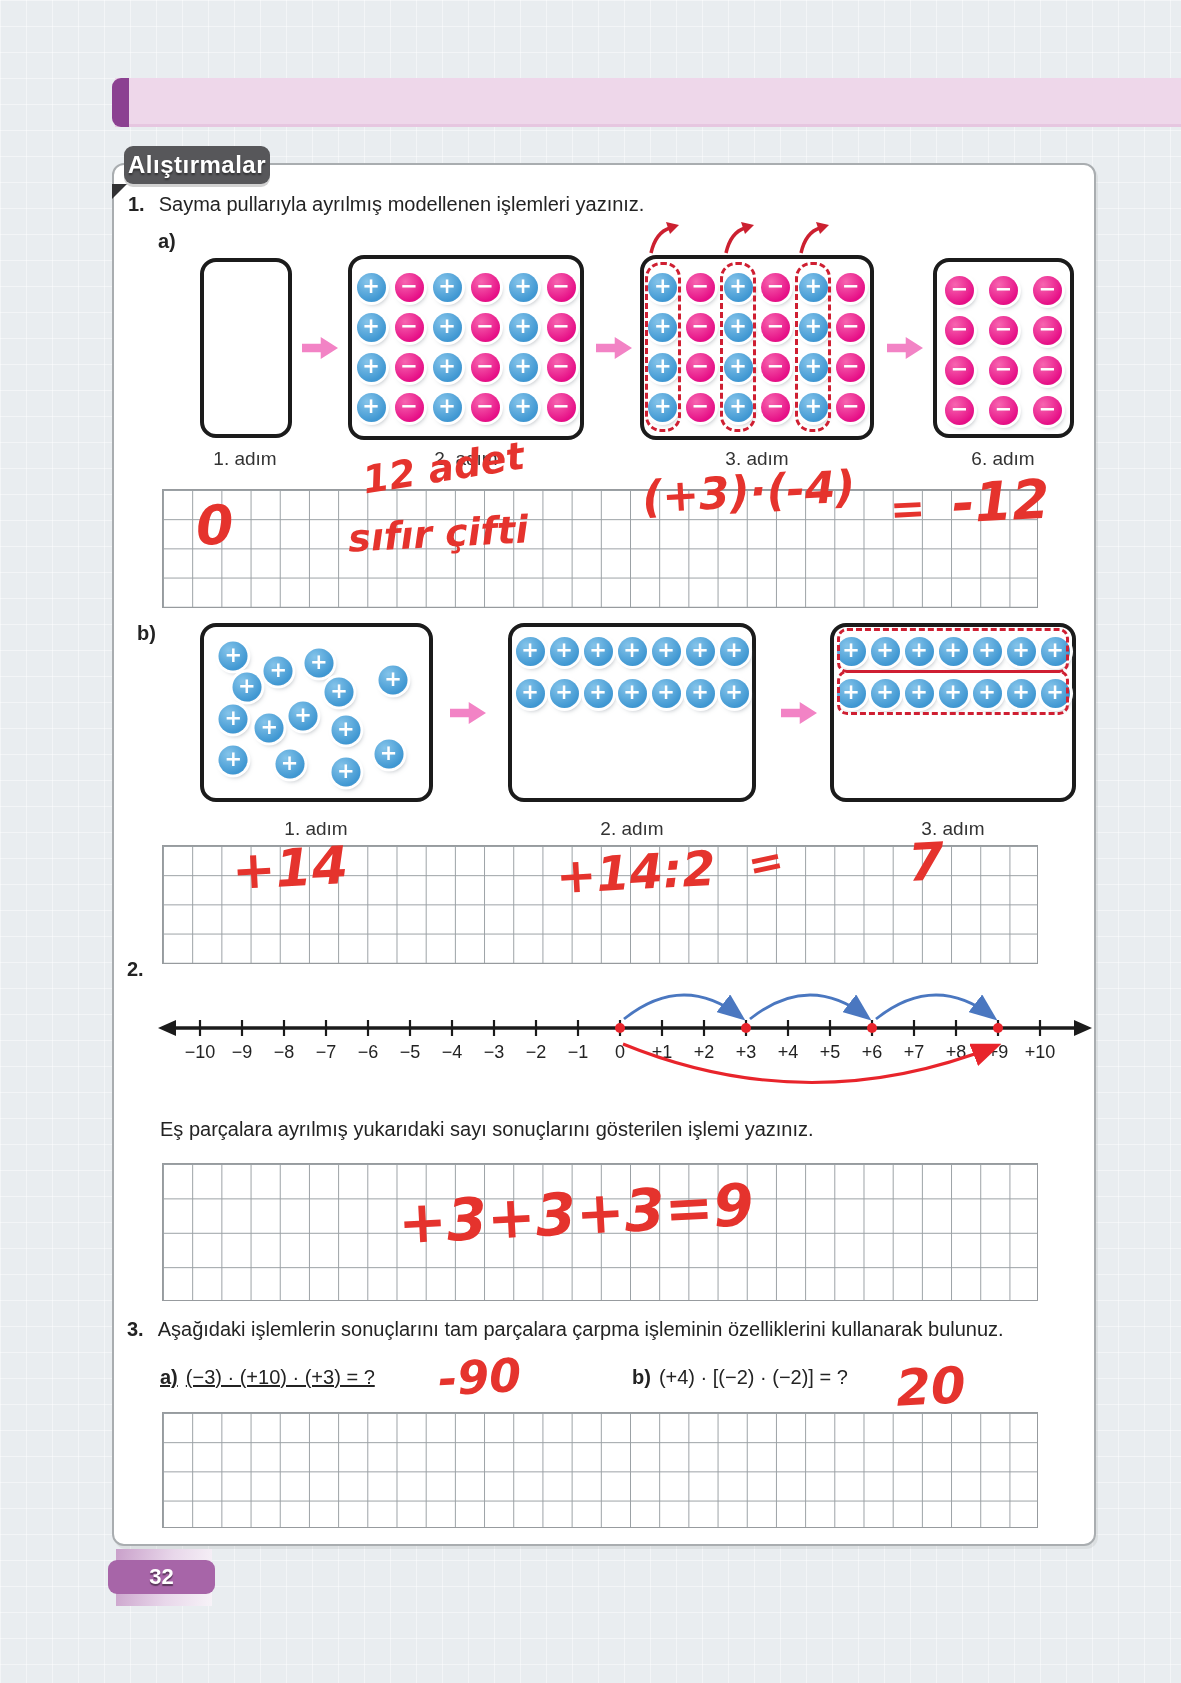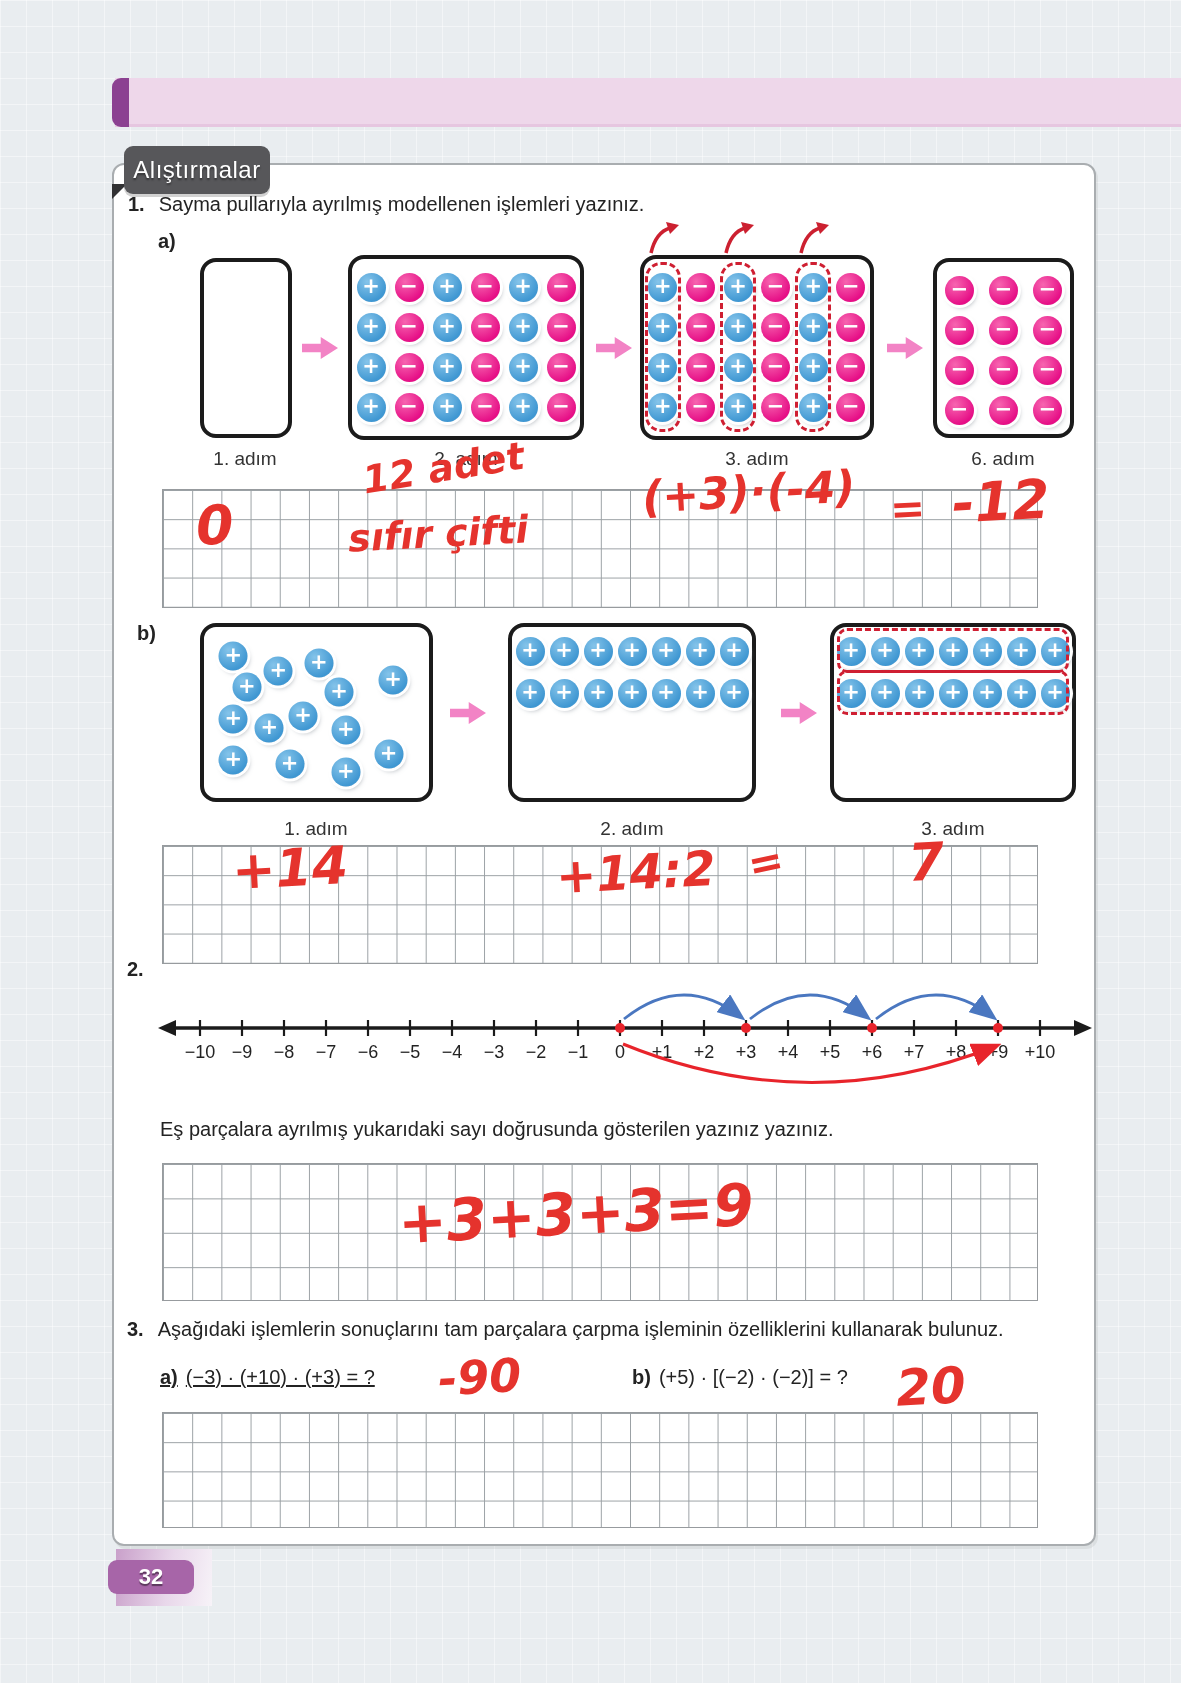--- a/index.html
+++ b/index.html
@@ -11,22 +11,22 @@
       linear-gradient(90deg, rgba(255,255,255,.45) 1px, transparent 1px);
     background-size:26px 26px;
     font-family:"Liberation Sans", sans-serif;color:#232323;
   }
   
   .top-bar{position:absolute;left:115px;top:78px;width:1066px;height:46px;background:#eed7ea;border-bottom:3px solid #e6c6e0;}
   .top-bar-cap{position:absolute;left:112px;top:78px;width:17px;height:49px;background:#8b4191;border-radius:9px 0 0 9px;}
   
   .card{position:absolute;left:112px;top:163px;width:980px;height:1379px;background:#ffffff;border:2px solid #a9adb0;border-radius:12px;box-shadow:2px 3px 0 rgba(0,0,0,.06);}
   .fold{position:absolute;left:112px;top:184px;width:0;height:0;border-left:15px solid #323234;border-bottom:15px solid transparent;}
-  .badge{position:absolute;left:124px;top:146px;width:146px;height:48px;background:#57575a;border-radius:9px;color:#fff;
-    font-size:24px;font-weight:normal;display:flex;align-items:center;justify-content:center;letter-spacing:.5px;
+  .badge{position:absolute;left:124px;top:146px;width:146px;height:38px;background:#57575a;border-radius:9px;color:#fff;
+    font-size:24px;font-weight:bold;display:flex;align-items:center;justify-content:center;letter-spacing:.5px;
     text-shadow:0 2px 2px rgba(0,0,0,.45);box-shadow:0 3px 0 rgba(0,0,0,.18);}
   
   .qrow{position:absolute;font-size:20px;color:#232323;}
   .qnum{font-weight:bold;margin-right:14px;}
   .sublabel{position:absolute;font-size:20px;font-weight:bold;}
   
   .panel{position:absolute;background:#fff;border:4px solid #1b1b1b;border-radius:16px;box-sizing:border-box;}
   #panel-a1{left:200px;top:258px;width:92px;height:180px;}
   #panel-a2{left:348px;top:255px;width:236px;height:185px;}
   #panel-a3{left:640px;top:255px;width:234px;height:185px;}
@@ -71,21 +71,21 @@
   #hw-3a{left:438px;top:1350px;font-size:46px;}
   #hw-3b{left:896px;top:1358px;font-size:50px;}
   
   #numberline{position:absolute;left:150px;top:948px;width:950px;height:180px;overflow:visible;}
   
   .expr{position:absolute;font-size:20px;}
   .expr b{margin-right:8px;}
   
   .page-ribbon{position:absolute;left:116px;top:1549px;width:96px;height:57px;
     background:linear-gradient(100deg,#c9a0ca 0%,#e8d7ea 55%,#f7f3f8 100%);}
-  .page-badge{position:absolute;left:108px;top:1560px;width:86px;height:34px;background:#a765a8;border-radius:9px;
+  .page-badge{position:absolute;left:108px;top:1560px;width:107px;height:34px;background:#a765a8;border-radius:9px;
     color:#fff;font-size:22px;font-weight:bold;display:flex;align-items:center;justify-content:center;
     text-shadow:0 2px 1px rgba(0,0,0,.45);}
 </style>
 </head>
 <body>
 
 <div class="top-bar"></div>
 <div class="top-bar-cap"></div>
 
 <div class="card"></div>
@@ -318,31 +318,31 @@
     <text x="890" y="110" text-anchor="middle" font-size="18" font-family="Liberation Sans, sans-serif" fill="#232323">+10</text>
     <path d="M 474 71 Q 533 24 591 69" fill="none" stroke="#4a77c0" stroke-width="2.8" marker-end="url(#mb)"></path>
     <path d="M 600 71 Q 659 24 717 69" fill="none" stroke="#4a77c0" stroke-width="2.8" marker-end="url(#mb)"></path>
     <path d="M 726 71 Q 785 24 843 69" fill="none" stroke="#4a77c0" stroke-width="2.8" marker-end="url(#mb)"></path>
     <path d="M 473 96 Q 659 172 846 98" fill="none" stroke="#e8242b" stroke-width="3" marker-end="url(#mr)"></path>
     <circle cx="470" cy="80" r="5" fill="#e8242b"></circle>
     <circle cx="596" cy="80" r="5" fill="#e8242b"></circle>
     <circle cx="722" cy="80" r="5" fill="#e8242b"></circle>
     <circle cx="848" cy="80" r="5" fill="#e8242b"></circle>
   </svg>
-<div class="qrow" style="left:160px;top:1118px;">Eş parçalara ayrılmış yukarıdaki sayı doğrusunda gösterilen yazınız yazınız.</div>
+<div class="qrow" style="left:160px;top:1118px;">Eş parçalara ayrılmış yukarıdaki sayı sonuçlarını gösterilen işlemi yazınız.</div>
 <div class="grid-paper" id="grid-2"></div>
 <span class="hw" id="hw-2">+3+3+3=9</span>
 
 <div class="qrow" style="left:127px;top:1318px;">
   <span class="qnum">3.</span><span>Aşağıdaki işlemlerin sonuçlarını tam parçalara çarpma işleminin özelliklerini kullanarak bulunuz.</span>
 </div>
 <div class="expr" style="left:160px;top:1366px;text-decoration:underline;">
   <b>a)</b><span>(−3) · (+10) · (+3) = ?</span>
 </div>
 <span class="hw" id="hw-3a">-90</span>
 <div class="expr" style="left:632px;top:1366px;">
-  <b>b)</b><span>(+5) · [(−2) · (−2)] = ?</span>
+  <b>b)</b><span>(+4) · [(−2) · (−2)] = ?</span>
 </div>
 <span class="hw" id="hw-3b">20</span>
 <div class="grid-paper" id="grid-3"></div>
 
 <div class="page-ribbon"></div>
 <div class="page-badge">32</div>
 
 </body></html>

